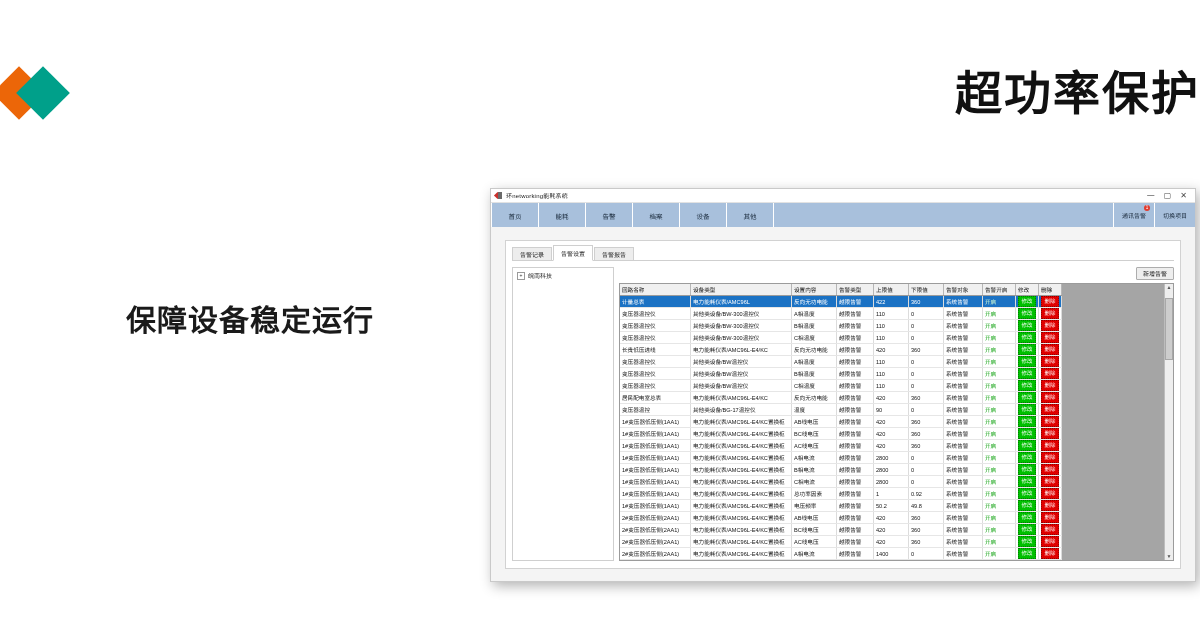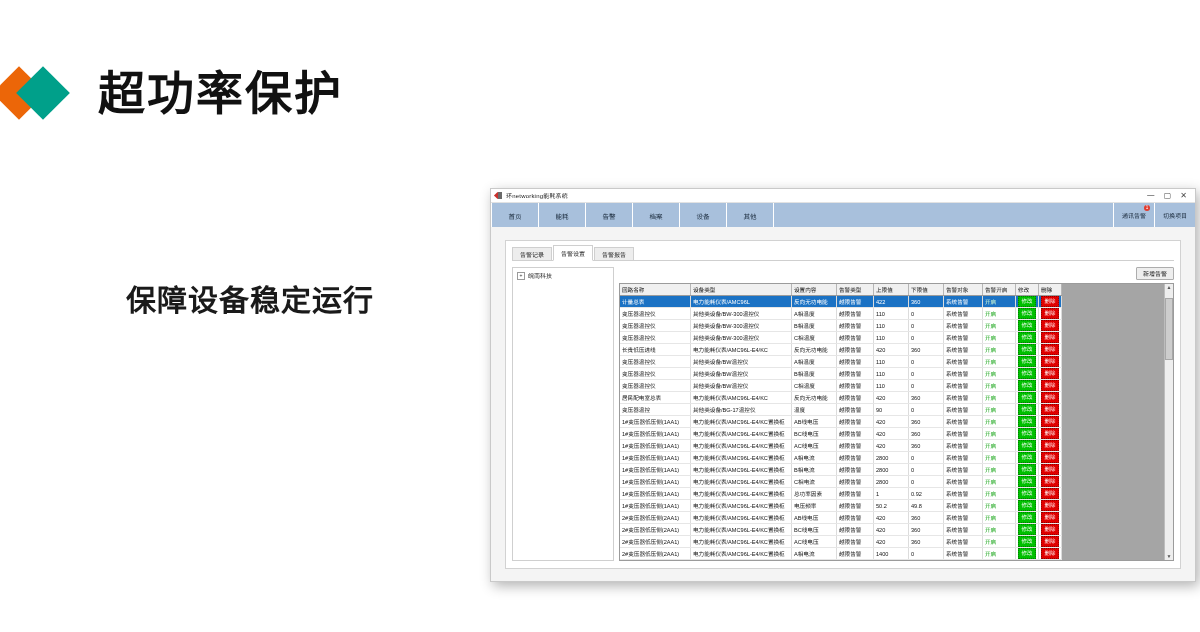--- a/index.html
+++ b/index.html
@@ -7,34 +7,34 @@
   body{
     width:1200px;height:632px;
     background:#ffffff;
     font-family:"Liberation Sans","DejaVu Sans",sans-serif;
     overflow:hidden;position:relative;
   }
 
   
   .page-header{
     position:absolute;left:0;top:58px;width:1200px;height:70px;
-    display:flex;align-items:center;justify-content:flex-start;gap:26px;
+    display:flex;align-items:center;justify-content:space-between;gap:26px;
   }
   .logo-mark{position:relative;width:72px;height:54px;flex:none;}
   .logo-mark .dia{position:absolute;width:38px;height:38px;transform:rotate(45deg);}
   .logo-mark .dia-orange{left:0;top:8px;background:#ec6608;}
   .logo-mark .dia-teal{left:24px;top:8px;background:#00a08a;}
   .page-title{
     font-size:47px;font-weight:bold;color:#111111;letter-spacing:2px;
     line-height:1;white-space:nowrap;
   }
 
   
   .left-copy{
-    position:absolute;left:55px;top:276px;width:390px;text-align:center;
+    position:absolute;left:55px;top:296px;width:390px;text-align:center;
   }
   .copy-heading{
     font-size:30px;font-weight:bold;color:#1a1a1a;letter-spacing:1px;
     white-space:nowrap;margin:0 0 52px 0;
   }
   .copy-body{
     font-size:25px;font-weight:normal;color:#3a3a3a;line-height:1.45;
     margin:0;
   }
   .copy-body span{display:block;}

